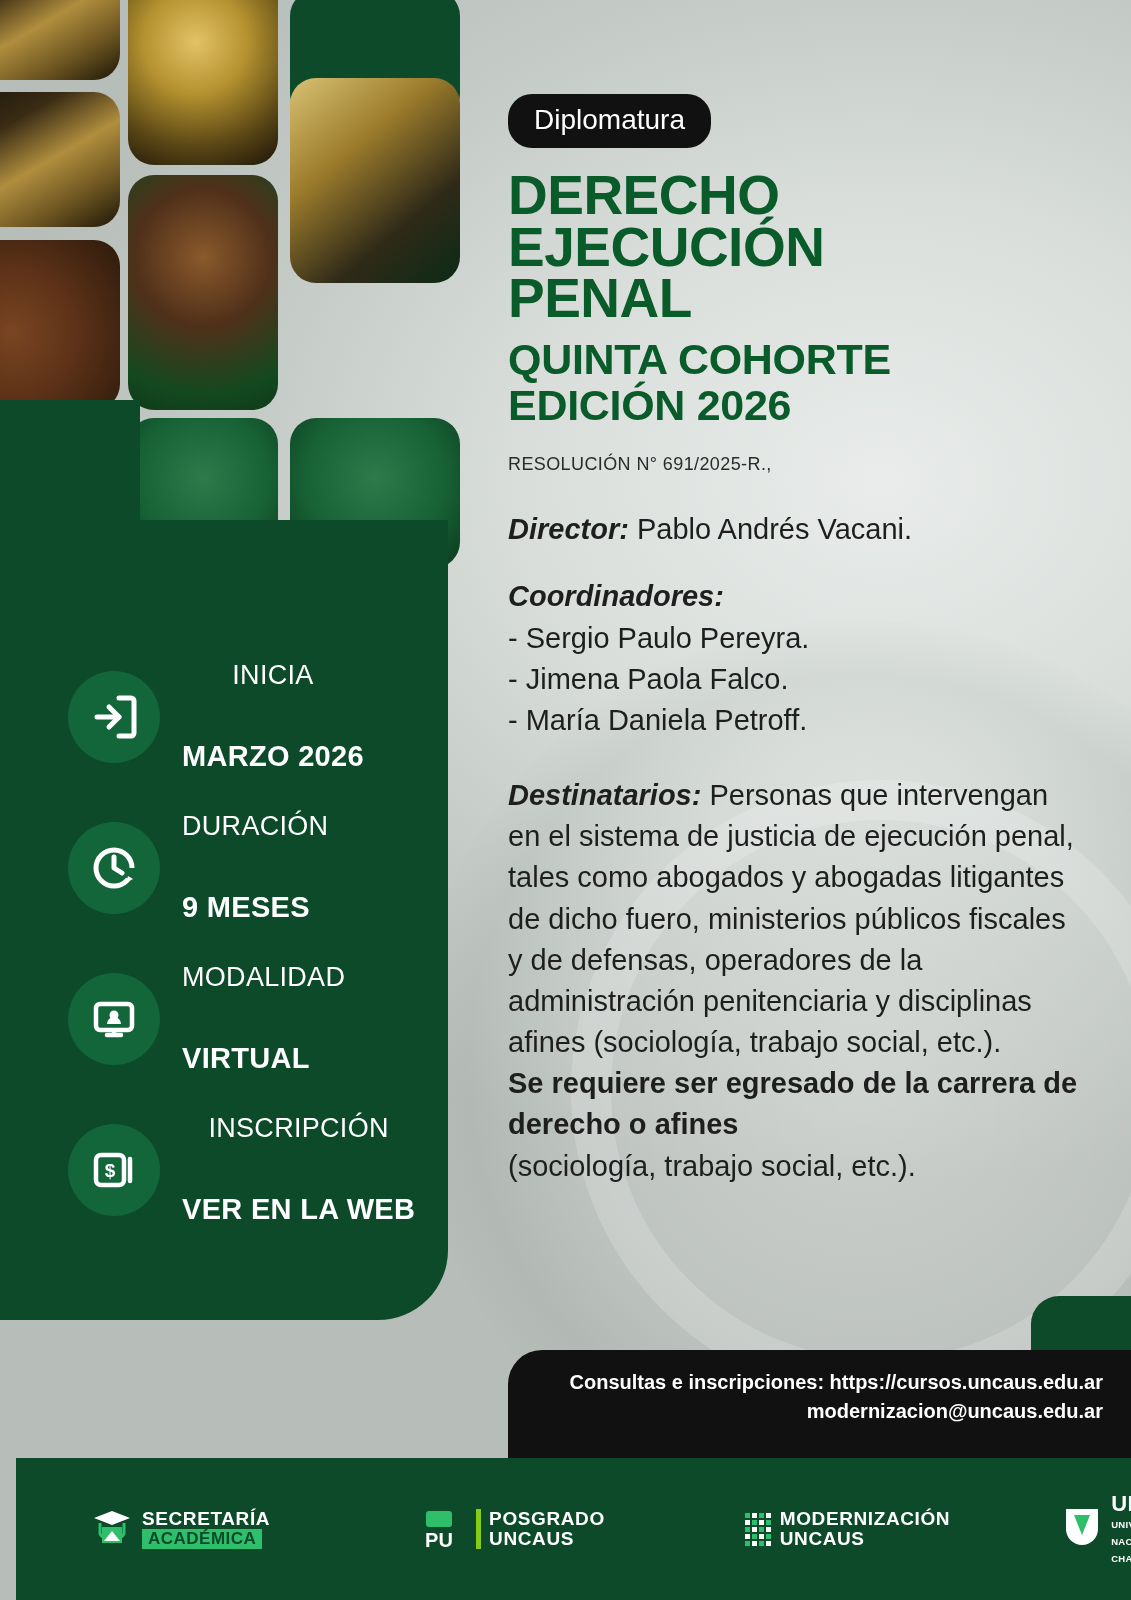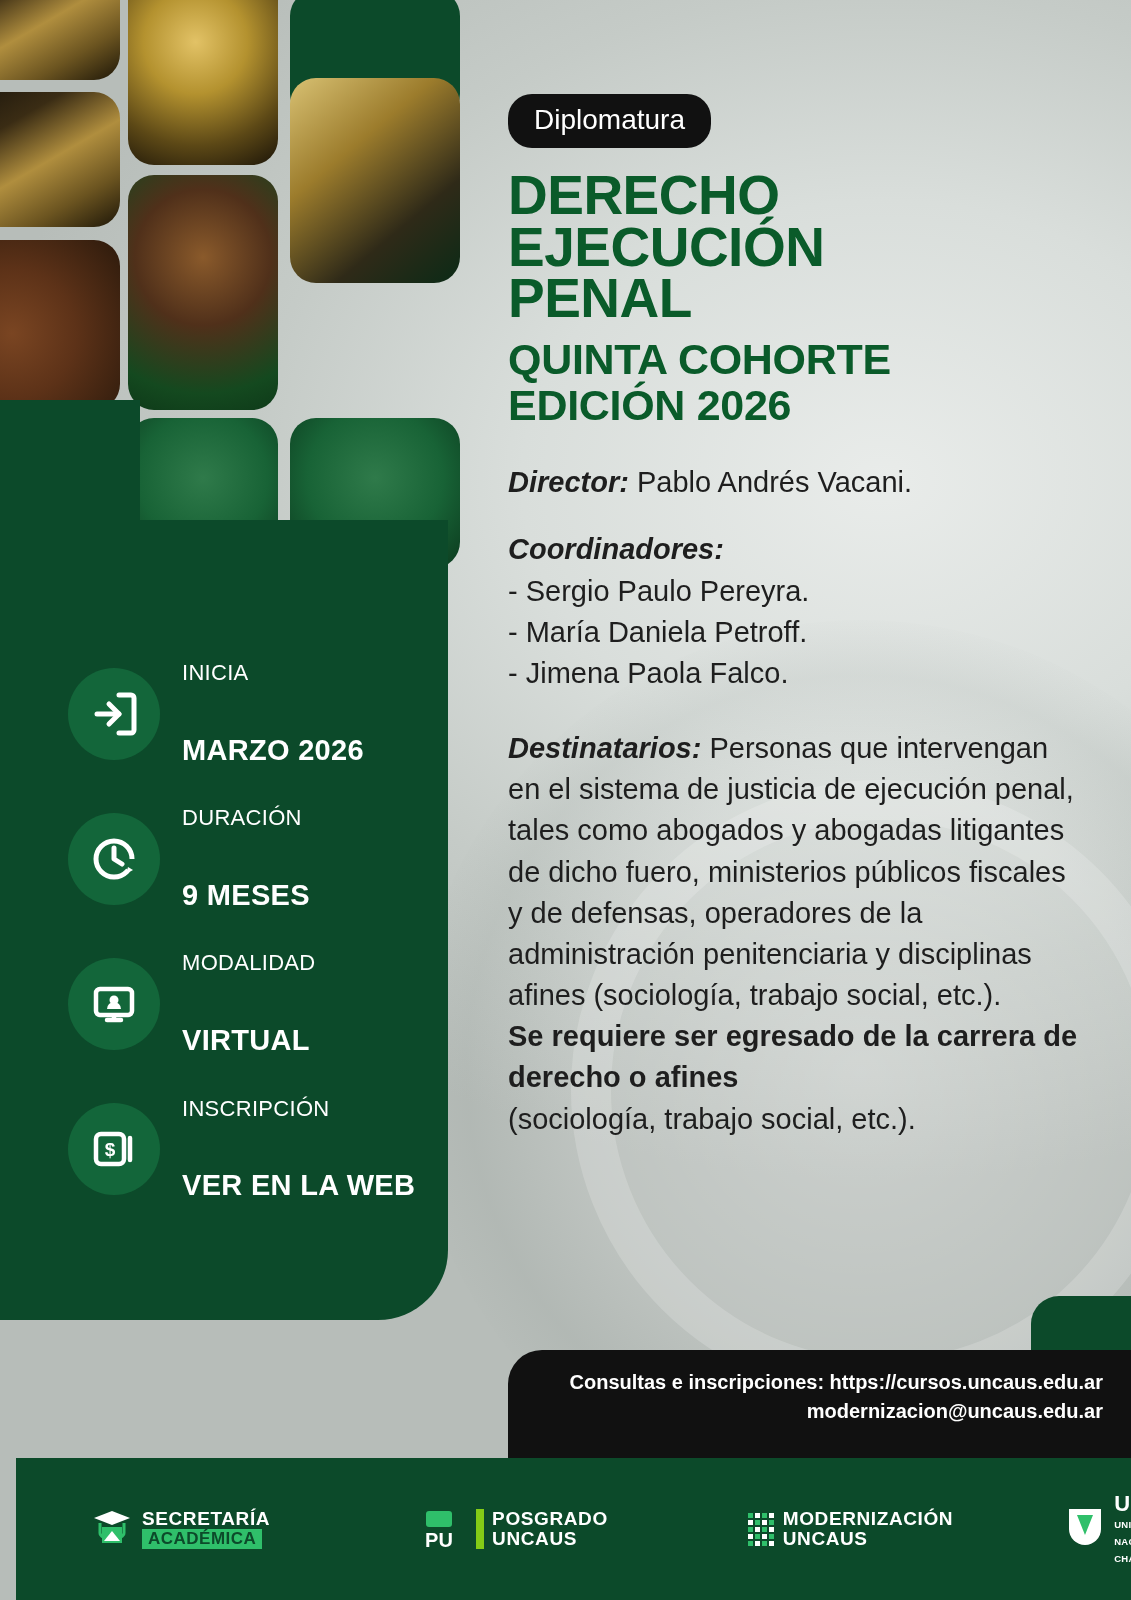--- a/index.html
+++ b/index.html
@@ -91,21 +91,21 @@
     padding-left: 68px;
   }
   .feat-icon {
     width: 92px; height: 92px; border-radius: 50%;
     background: #13663a;
     display: flex; align-items: center; justify-content: center;
     flex: none;
   }
   .feat-icon svg { display: block; }
   .feat-text { margin-left: 22px; color: #ffffff; line-height: 1.18; }
-  .feat-top { font-size: 22px; font-weight: 400; letter-spacing: .3px; }
+  .feat-top { font-size: 27px; font-weight: 400; letter-spacing: .3px; text-align: center; }
   .feat-bottom { font-size: 29px; font-weight: 700; letter-spacing: .3px; margin-top: 47px; }
 
   
   .right { position: absolute; left: 508px; top: 0; width: 580px; }
 
   .badge {
     display: inline-block;
     background: #111111; color: #ffffff;
     font-size: 28px; font-weight: 400;
     padding: 10px 26px 12px; border-radius: 24px;
@@ -274,30 +274,31 @@
       <span>DERECHO</span><br>
       <span>EJECUCIÓN</span><br>
       <span>PENAL</span>
     </h1>
 
     <h2 class="subtitle">
       <span>QUINTA COHORTE</span><br>
       <span>EDICIÓN 2026</span>
     </h2>
 
+    <div class="resolution">RESOLUCIÓN N° 691/2025-R.,</div>
 
     <div class="body-block">
       <p>
         <span class="lbl">Director:</span><span> Pablo Andrés Vacani.</span>
       </p>
       <div class="gap"></div>
       <p class="lbl">Coordinadores:</p>
       <p>- Sergio Paulo Pereyra.</p>
+      <p>- Jimena Paola Falco.</p>
       <p>- María Daniela Petroff.</p>
-      <p>- Jimena Paola Falco.</p>
     </div>
 
     <div class="body-block">
       <p>
         <span class="lbl">Destinatarios:</span><span> Personas que intervengan en el sistema de justicia de ejecución penal, tales como abogados y abogadas litigantes de dicho fuero, ministerios públicos fiscales y de defensas, operadores de la administración penitenciaria y disciplinas afines (sociología, trabajo social, etc.).</span>
       </p>
       <p class="bold">Se requiere ser egresado de la carrera de derecho o afines</p>
       <p>(sociología, trabajo social, etc.).</p>
     </div>
   </div>
@@ -329,21 +330,21 @@
       </span>
     </div>
 
     <div class="logo logo-2">
       <span style="margin-right:8px; display:flex; align-items:center;">
         <svg width="46" height="44" viewBox="0 0 46 44">
           <rect x="4" y="4" width="26" height="16" rx="3" fill="#2fbf6a"></rect>
           <text x="17" y="40" font-family="Liberation Sans, sans-serif" font-size="20" font-weight="700" fill="#ffffff" text-anchor="middle">PU</text>
         </svg>
       </span>
-      <span class="logo-txt" style="border-left:8px solid #84cc16; padding-left:8px;">
+      <span class="logo-txt" style="border-left:5px solid #84cc16; padding-left:8px;">
         <span class="l-big">POSGRADO</span><br>
         <span class="l-big">UNCAUS</span>
       </span>
     </div>
 
     <div class="logo logo-3">
       <span style="margin-right:9px;">
         <span class="sq-grid">
           <i></i>
             <i class="d"></i>

